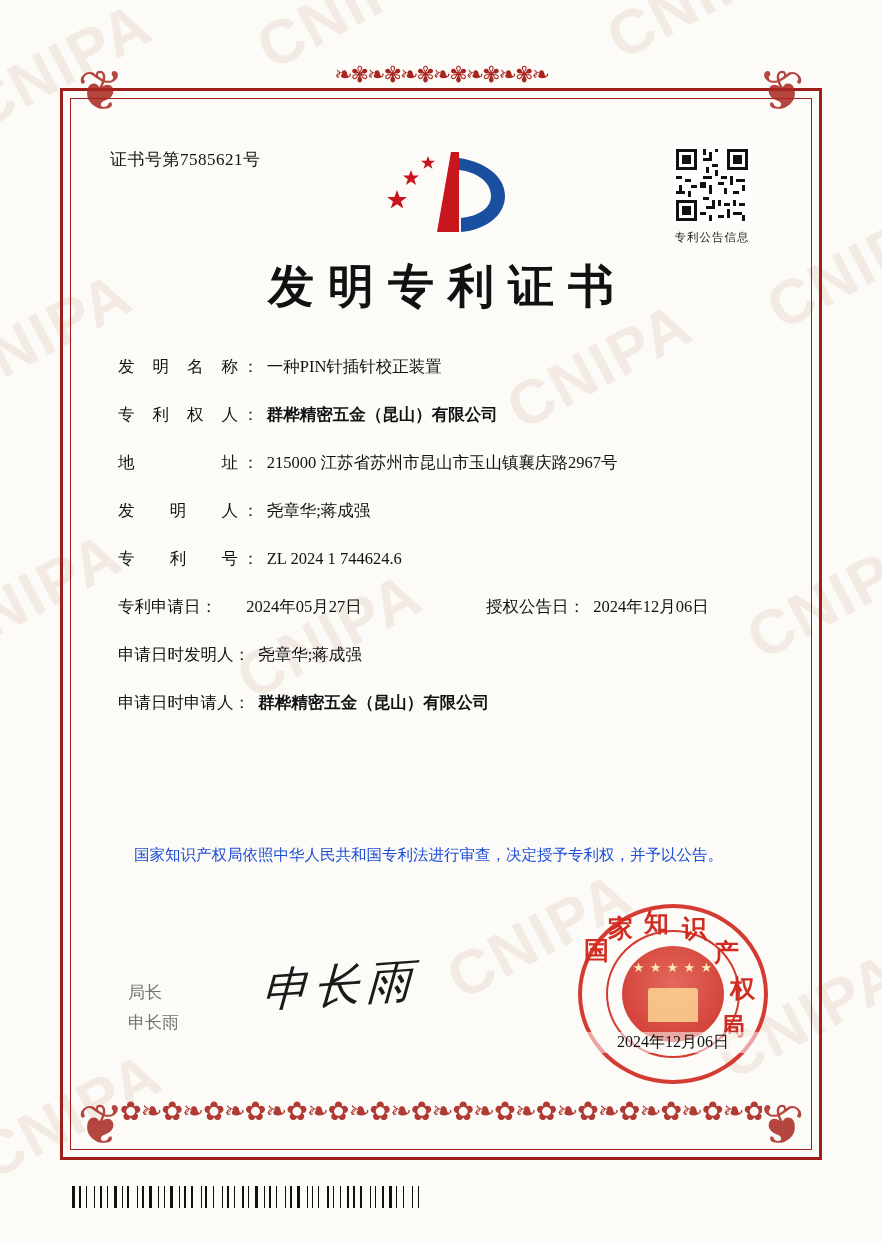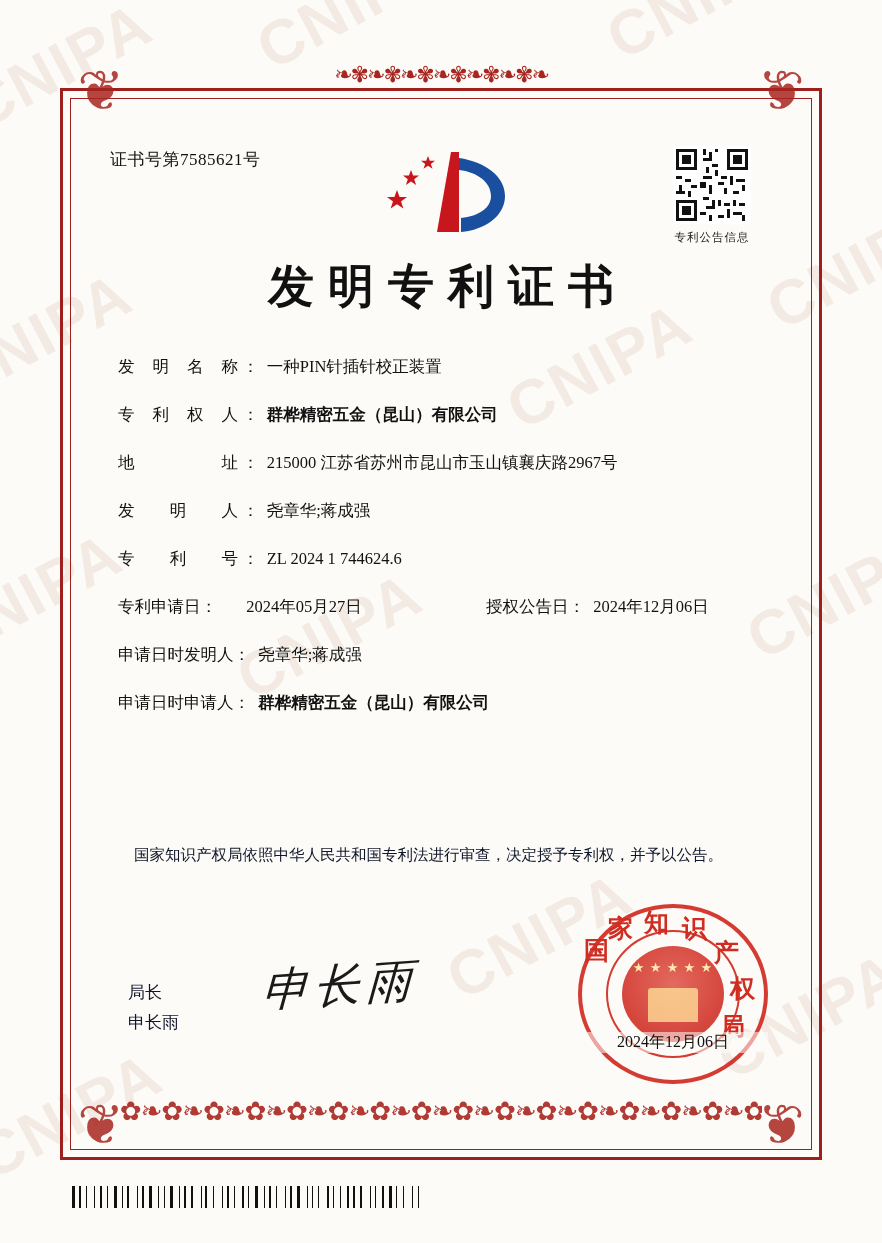--- a/index.html
+++ b/index.html
@@ -203,32 +203,32 @@
   }
   .col2 .f-label { width: auto; }
 
   
   .para {
     position: absolute;
     left: 104px;
     top: 840px;
     width: 676px;
     font-size: 15.5px;
-    color: #0f172a;
+    color: #1d4ed8;
     line-height: 30px;
   }
   .para .indent { text-indent: 30px; }
 
   
   .sig-label {
     position: absolute;
     left: 128px;
     top: 978px;
     font-size: 17px;
-    color: #0f172a;
+    color: #737373;
     line-height: 30px;
   }
   .sig-hand {
     position: absolute;
     left: 262px;
     top: 955px;
     font-size: 46px;
     color: #1a1a1a;
     font-style: italic;
     font-family: "DejaVu Serif", serif;

